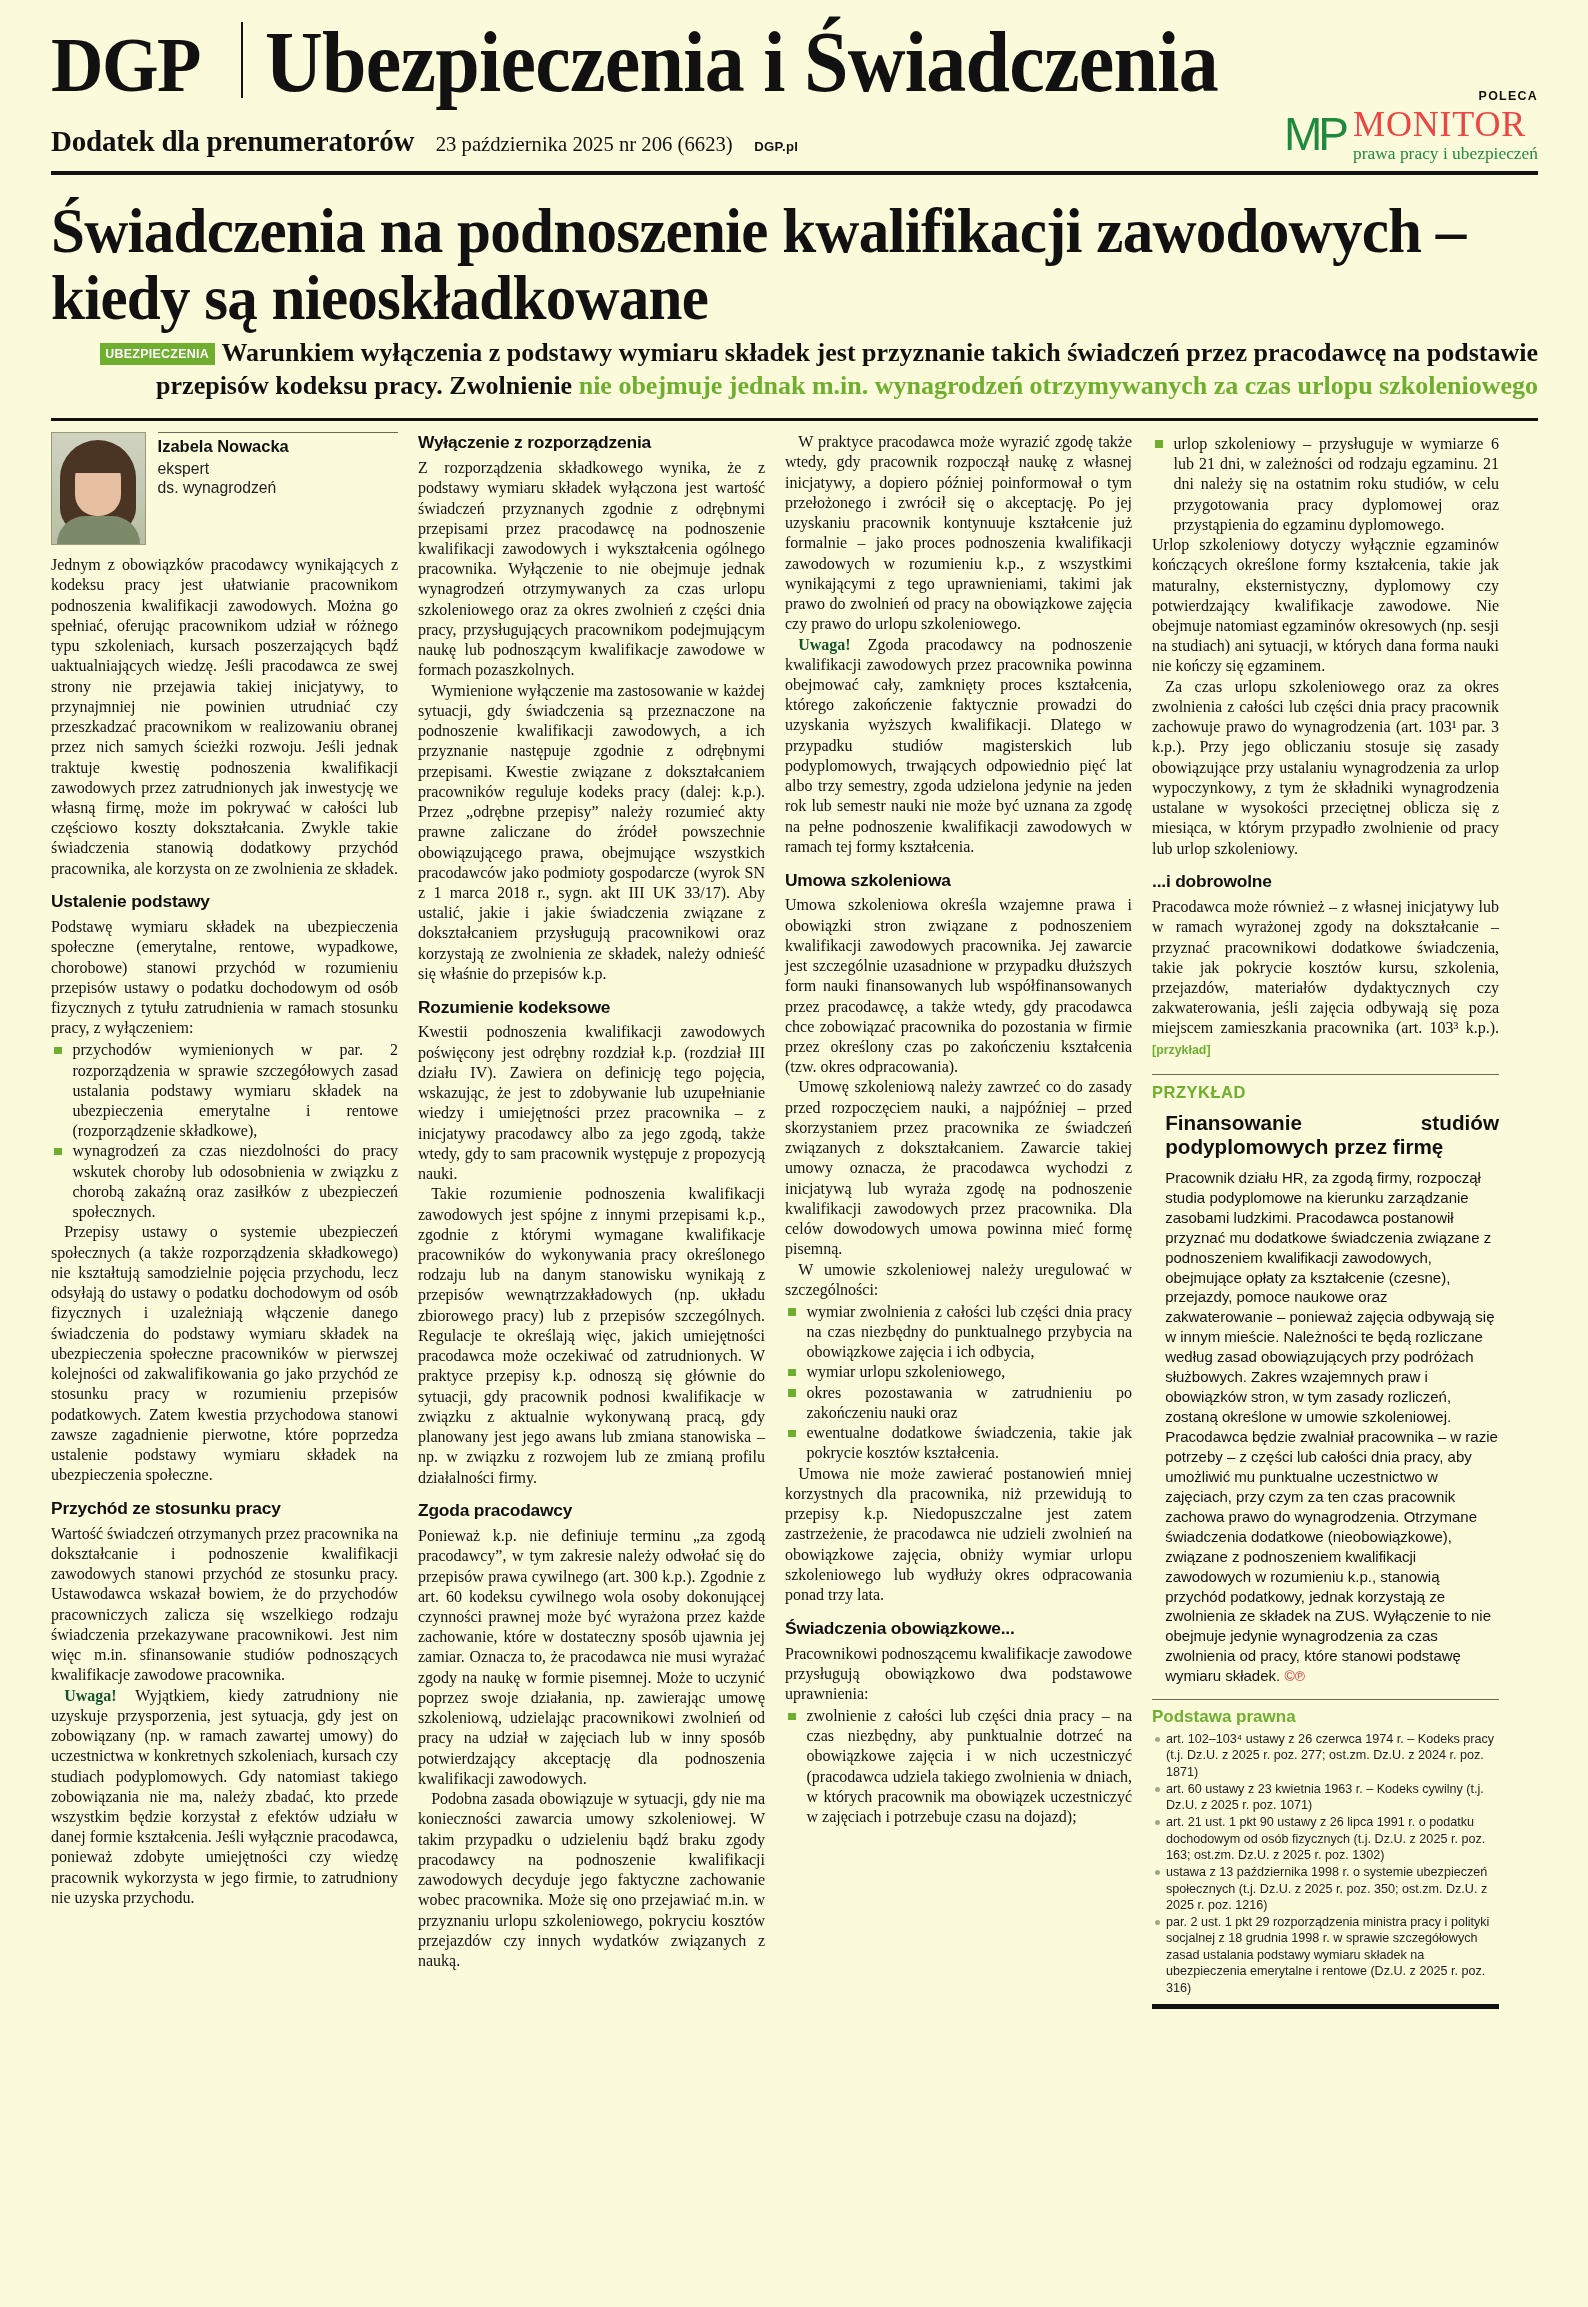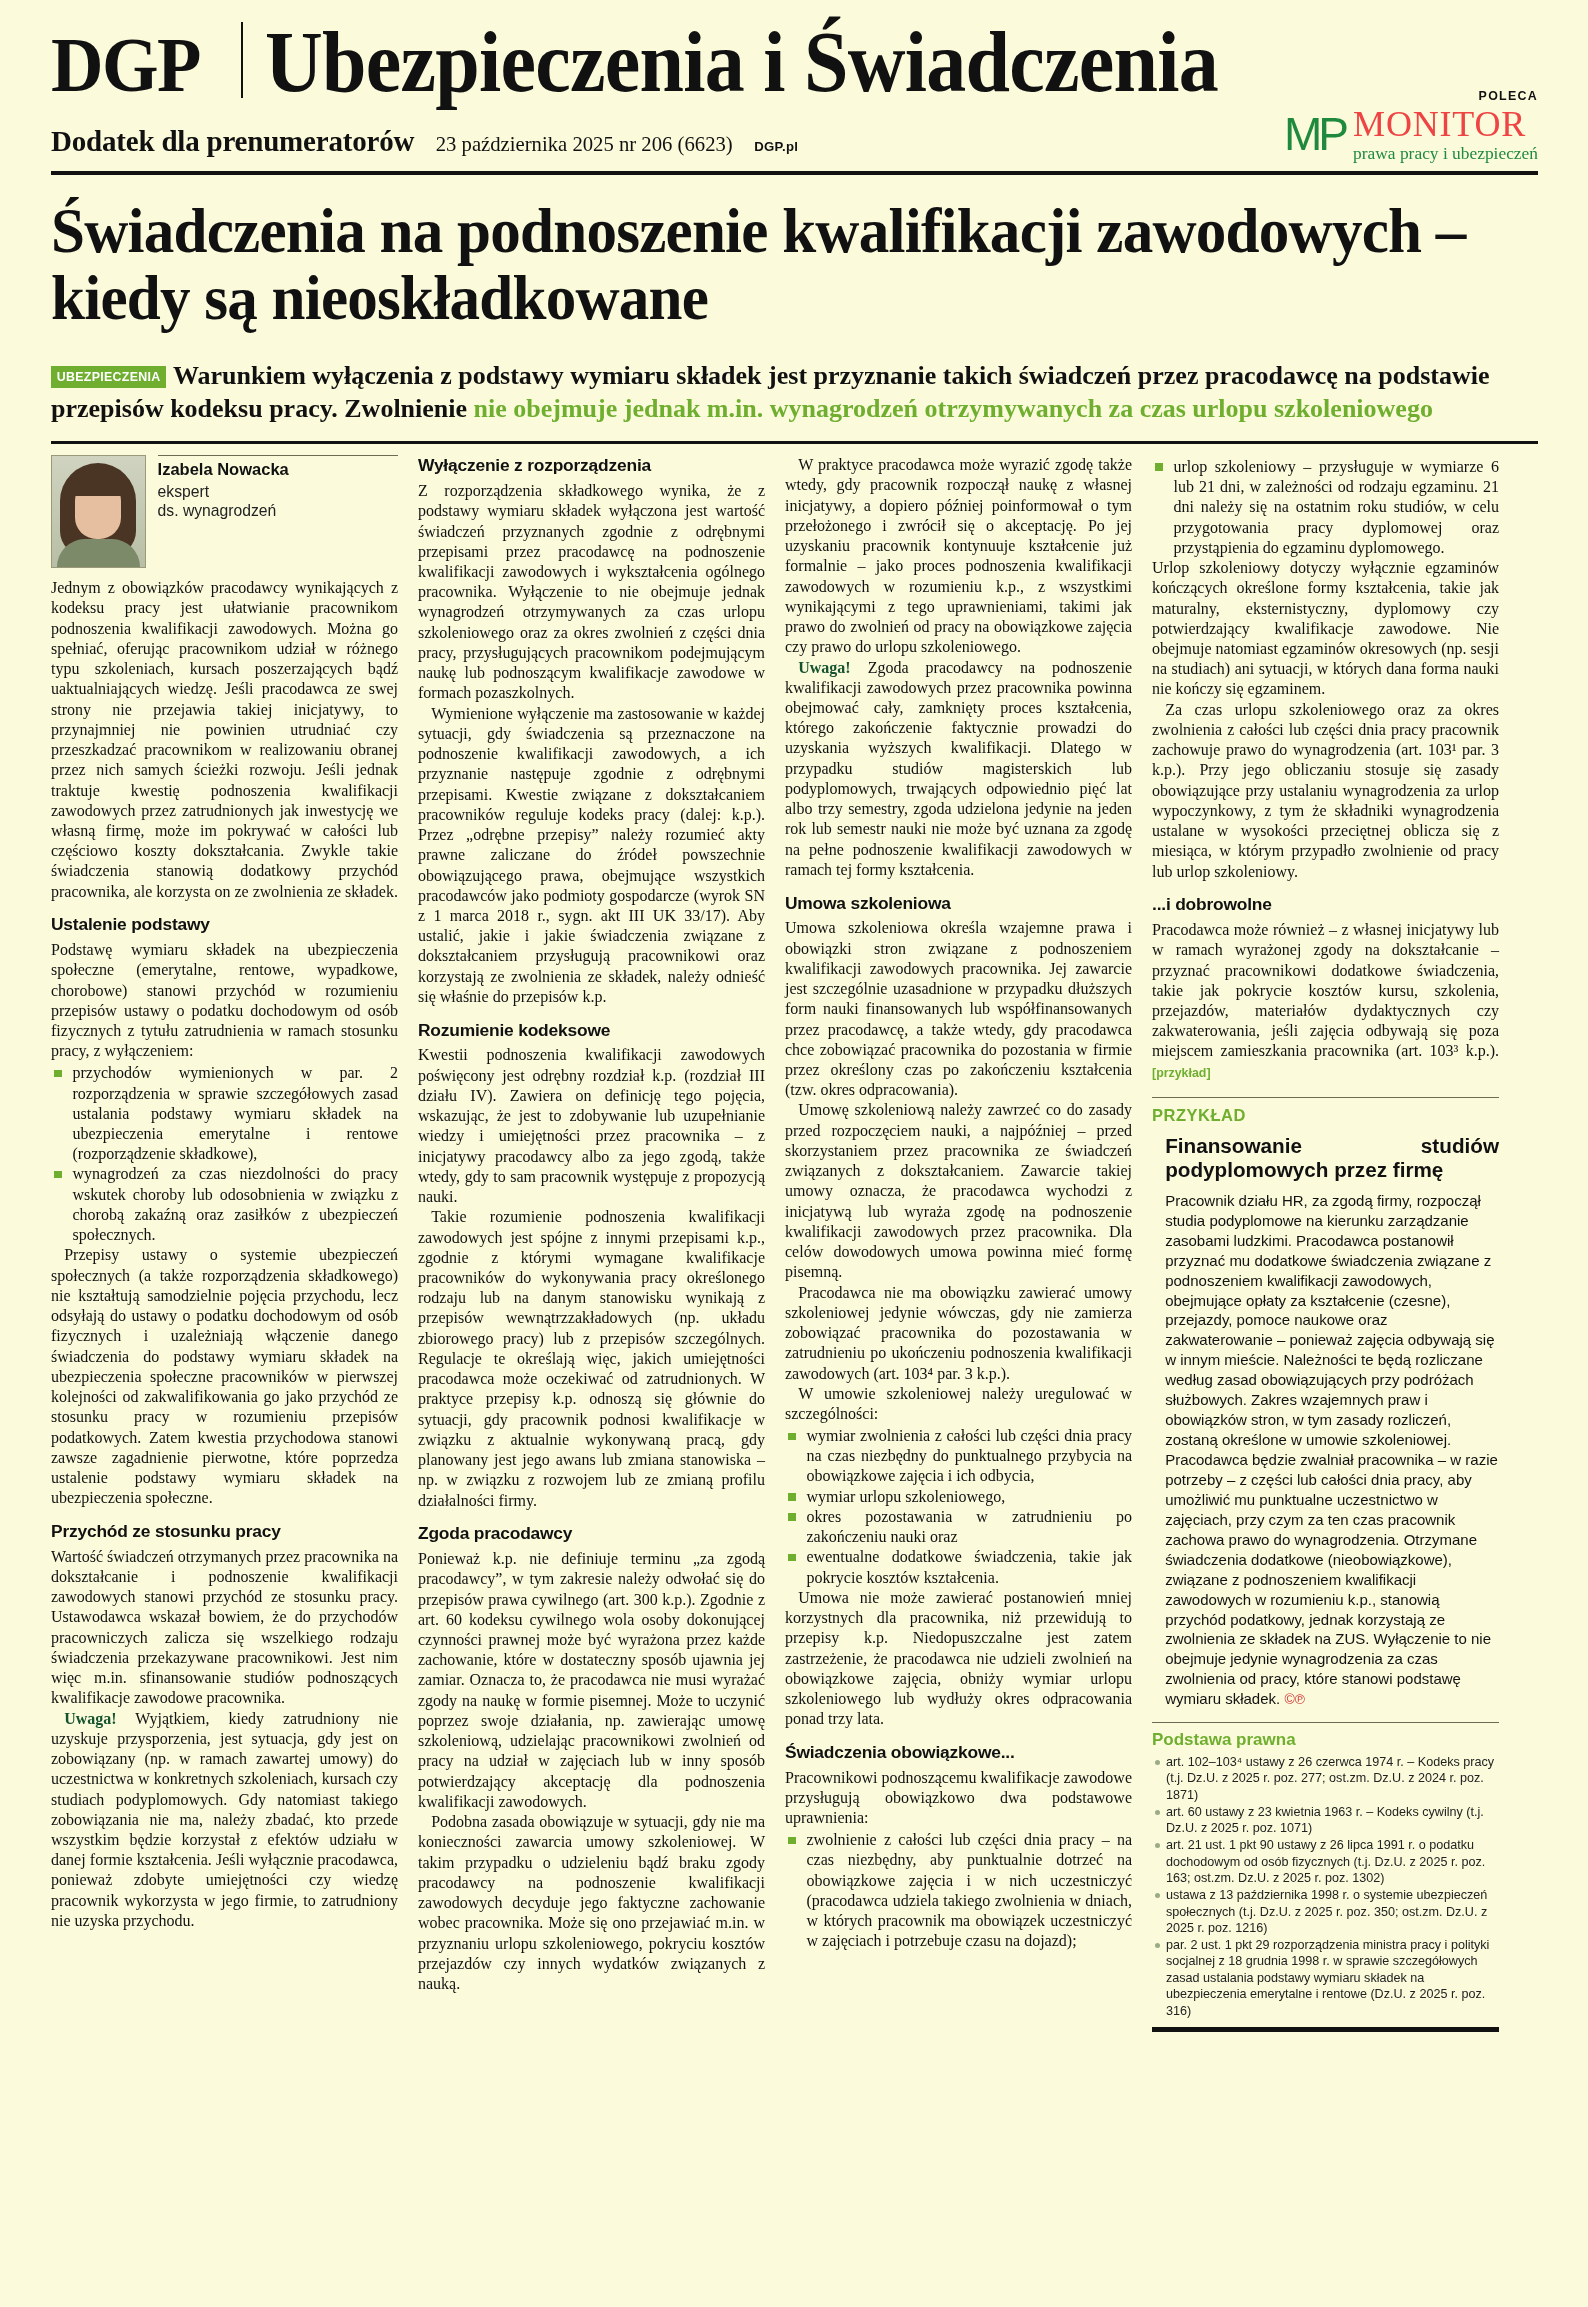--- a/index.html
+++ b/index.html
@@ -46,21 +46,21 @@
   .monitor-sub{font-family:"Liberation Serif",serif;font-size:17.4px;color:#1f8a3e;line-height:1.1;margin-top:1.7px;}
 
   .rule-thick{height:4.1px;background:#111;margin-top:13.2px;}
 
   
   .headline{
     font-weight:bold;font-size:63px;line-height:1.06;letter-spacing:-0.8px;
     margin:23px 0 0 0;transform:scaleX(.97);transform-origin:left top;
   }
 
-  .lead{margin-top:27px;font-size:26px;line-height:1.30;font-weight:bold;}
+  .lead{margin-top:4px;font-size:26px;line-height:1.30;font-weight:bold;text-align:right;}
   .badge{
     display:inline-block;background:#6fae2f;color:#fff;
     font-family:"Liberation Sans",sans-serif;font-weight:bold;
     font-size:12.4px;letter-spacing:0.3px;padding:3.3px 5.8px 2.5px;
     vertical-align:2.5px;margin-right:6.6px;
   }
   .lead .hl{color:#6fae2f;}
 
   .rule-med{height:2.5px;background:#111;margin-top:15px;}
 
@@ -203,21 +203,20 @@
       <p class="noind">Ponieważ k.p. nie definiuje terminu „za zgodą pracodawcy”, w tym zakresie należy odwołać się do przepisów prawa cywilnego (art. 300 k.p.). Zgodnie z art. 60 kodeksu cywilnego wola osoby dokonującej czynności prawnej może być wyrażona przez każde zachowanie, które w dostateczny sposób ujawnia jej zamiar. Oznacza to, że pracodawca nie musi wyrażać zgody na naukę w formie pisemnej. Może to uczynić poprzez swoje działania, np. zawierając umowę szkoleniową, udzielając pracownikowi zwolnień od pracy na udział w zajęciach lub w inny sposób potwierdzający akceptację dla podnoszenia kwalifikacji zawodowych.</p>
       <p>Podobna zasada obowiązuje w sytuacji, gdy nie ma konieczności zawarcia umowy szkoleniowej. W takim przypadku o udzieleniu bądź braku zgody pracodawcy na podnoszenie kwalifikacji zawodowych decyduje jego faktyczne zachowanie wobec pracownika. Może się ono przejawiać m.in. w przyznaniu urlopu szkoleniowego, pokryciu kosztów przejazdów czy innych wydatków związanych z nauką.</p>
     </div>
 
     <div class="col">
       <p>W praktyce pracodawca może wyrazić zgodę także wtedy, gdy pracownik rozpoczął naukę z własnej inicjatywy, a dopiero później poinformował o tym przełożonego i zwrócił się o akceptację. Po jej uzyskaniu pracownik kontynuuje kształcenie już formalnie – jako proces podnoszenia kwalifikacji zawodowych w rozumieniu k.p., z wszystkimi wynikającymi z tego uprawnieniami, takimi jak prawo do zwolnień od pracy na obowiązkowe zajęcia czy prawo do urlopu szkoleniowego.</p>
       <p><span class="uwaga">Uwaga!</span><span> Zgoda pracodawcy na podnoszenie kwalifikacji zawodowych przez pracownika powinna obejmować cały, zamknięty proces kształcenia, którego zakończenie faktycznie prowadzi do uzyskania wyższych kwalifikacji. Dlatego w przypadku studiów magisterskich lub podyplomowych, trwających odpowiednio pięć lat albo trzy semestry, zgoda udzielona jedynie na jeden rok lub semestr nauki nie może być uznana za zgodę na pełne podnoszenie kwalifikacji zawodowych w ramach tej formy kształcenia.</span></p>
       <h3>Umowa szkoleniowa</h3>
       <p class="noind">Umowa szkoleniowa określa wzajemne prawa i obowiązki stron związane z podnoszeniem kwalifikacji zawodowych pracownika. Jej zawarcie jest szczególnie uzasadnione w przypadku dłuższych form nauki finansowanych lub współfinansowanych przez pracodawcę, a także wtedy, gdy pracodawca chce zobowiązać pracownika do pozostania w firmie przez określony czas po zakończeniu kształcenia (tzw. okres odpracowania).</p>
       <p>Umowę szkoleniową należy zawrzeć co do zasady przed rozpoczęciem nauki, a najpóźniej – przed skorzystaniem przez pracownika ze świadczeń związanych z dokształcaniem. Zawarcie takiej umowy oznacza, że pracodawca wychodzi z inicjatywą lub wyraża zgodę na podnoszenie kwalifikacji zawodowych przez pracownika. Dla celów dowodowych umowa powinna mieć formę pisemną.</p>
-      <p>Pracodawca nie ma obowiązku zawierać umowy szkoleniowej jedynie wówczas, gdy nie zamierza zobowiązać pracownika do pozostawania w zatrudnieniu po ukończeniu podnoszenia kwalifikacji zawodowych (art. 103⁴ par. 3 k.p.).</p>
       <p>W umowie szkoleniowej należy uregulować w szczególności:</p>
       <ul class="sq">
         <li>wymiar zwolnienia z całości lub części dnia pracy na czas niezbędny do punktualnego przybycia na obowiązkowe zajęcia i ich odbycia,</li>
         <li>wymiar urlopu szkoleniowego,</li>
         <li>okres pozostawania w zatrudnieniu po zakończeniu nauki oraz</li>
         <li>ewentualne dodatkowe świadczenia, takie jak pokrycie kosztów kształcenia.</li>
       </ul>
       <p>Umowa nie może zawierać postanowień mniej korzystnych dla pracownika, niż przewidują to przepisy k.p. Niedopuszczalne jest zatem zastrzeżenie, że pracodawca nie udzieli zwolnień na obowiązkowe zajęcia, obniży wymiar urlopu szkoleniowego lub wydłuży okres odpracowania ponad trzy lata.</p>
       <h3>Świadczenia obowiązkowe...</h3>
       <p class="noind">Pracownikowi podnoszącemu kwalifikacje zawodowe przysługują obowiązkowo dwa podstawowe uprawnienia:</p>

